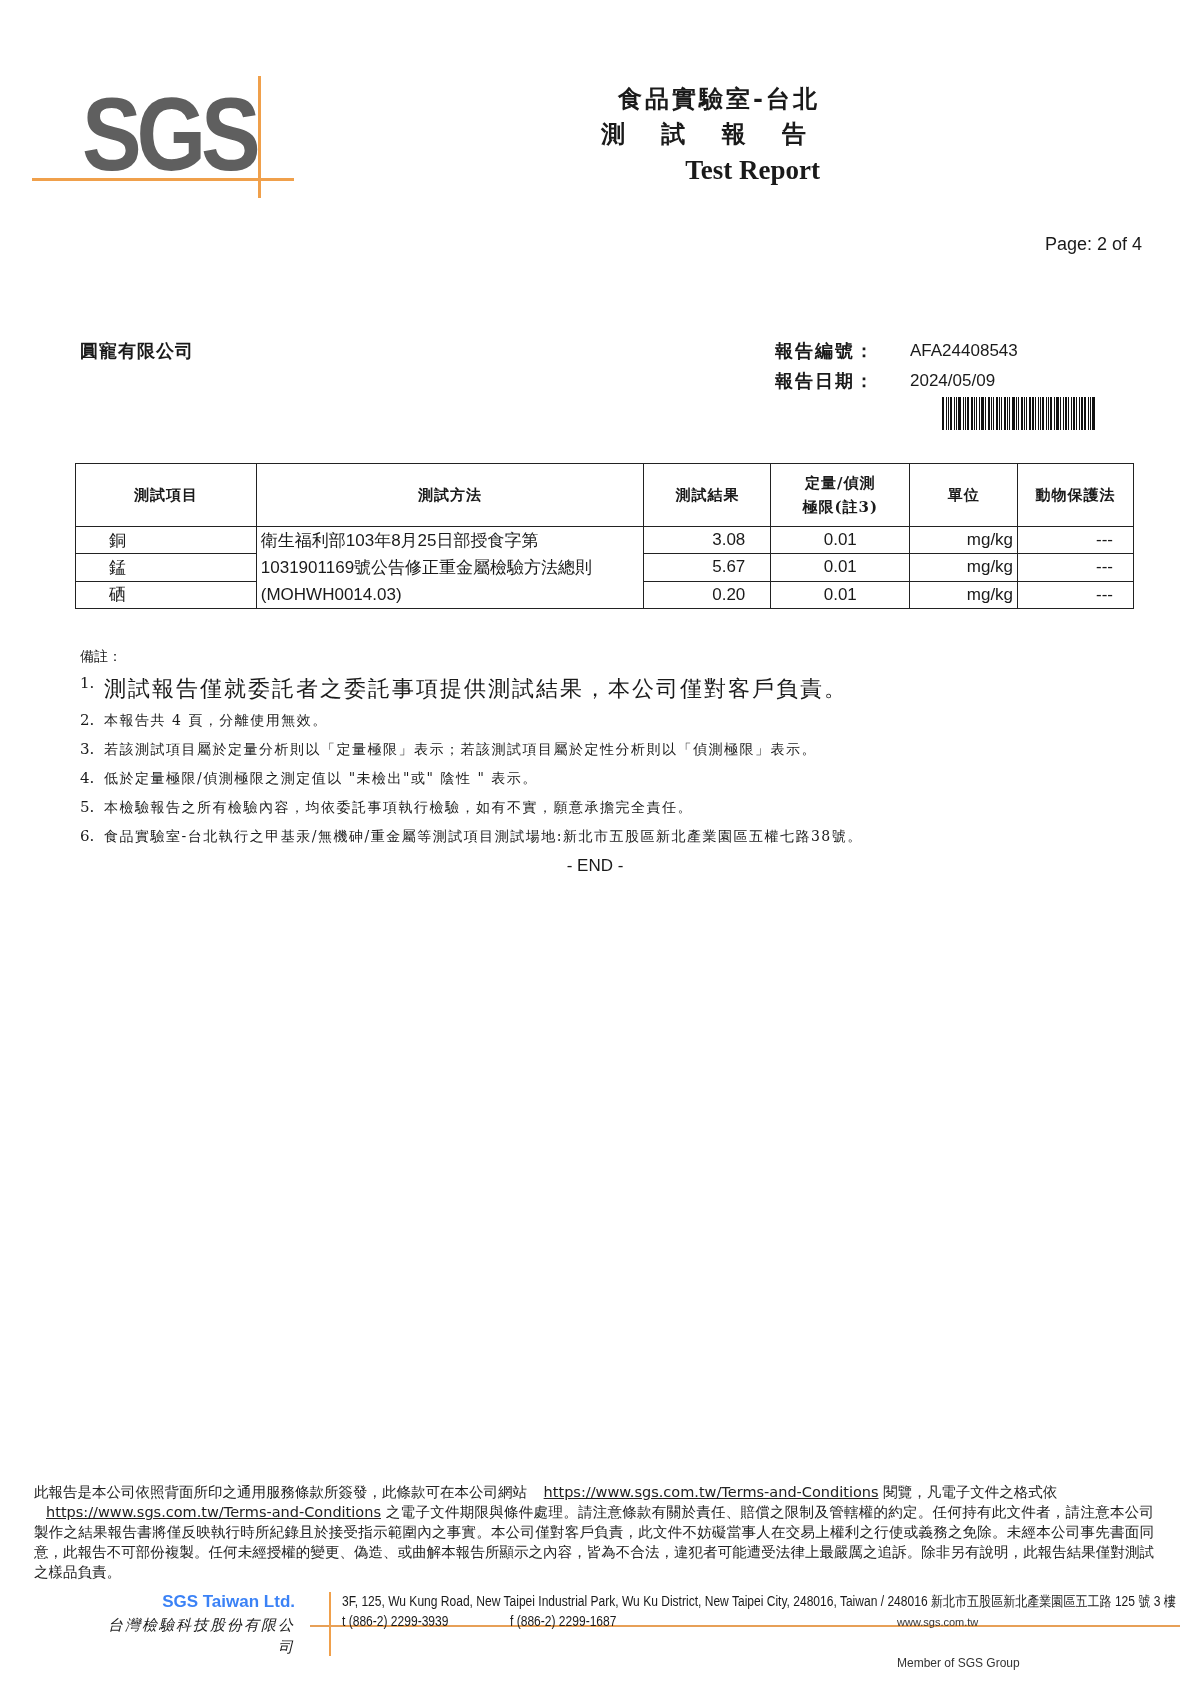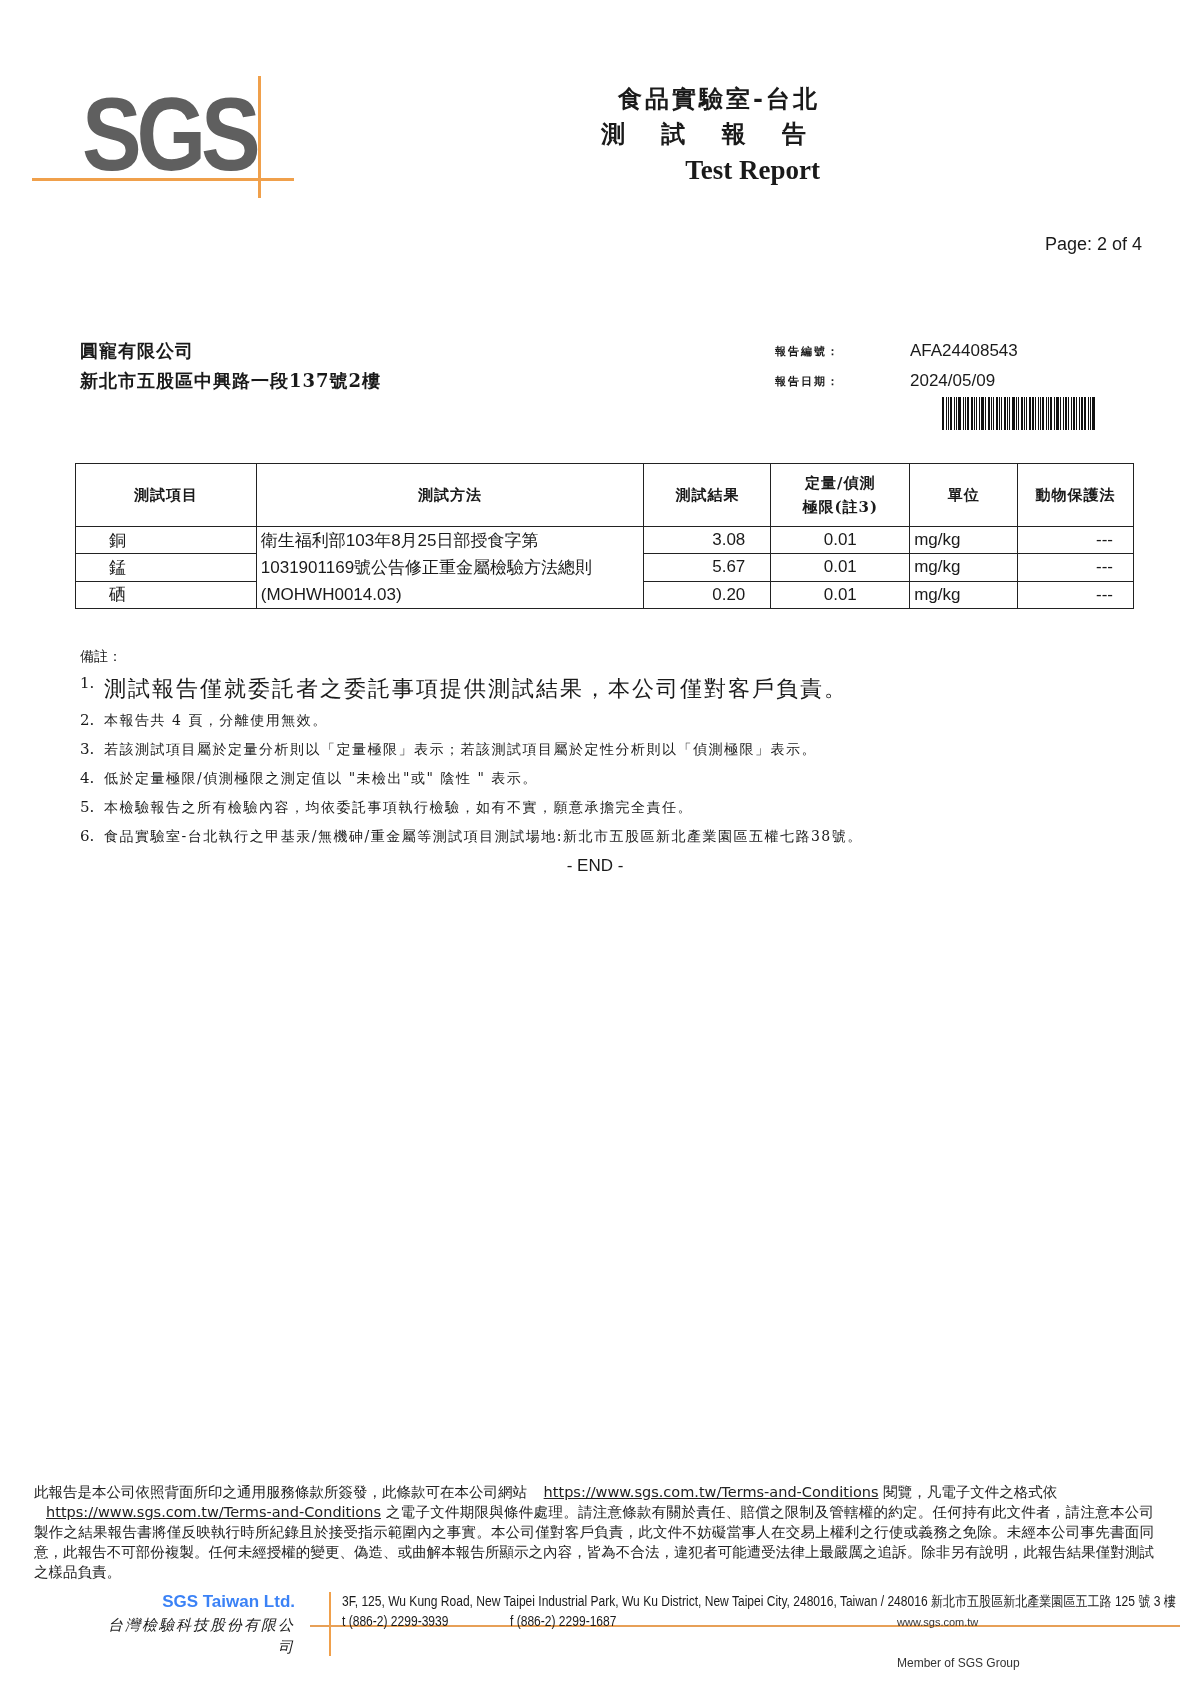--- a/index.html
+++ b/index.html
@@ -22,36 +22,36 @@
     .title-en2 { font-family: "Liberation Serif", serif; font-size: 27px; font-weight: 700; line-height: 36px; }
 
     .page-num { right: 48px; top: 234px; font-family: "Liberation Sans", sans-serif; font-size: 18px; }
 
     
     .client { left: 80px; top: 336px; font-family: "DejaVu Serif", serif; font-weight: 700; font-size: 18px; line-height: 30px; letter-spacing: 1px; }
 
     
     .meta { left: 775px; top: 336px; }
     .meta-row { display: flex; height: 30px; align-items: center; }
-    .meta-label { width: 135px; font-family: "DejaVu Serif", serif; font-weight: 700; font-size: 11px; letter-spacing: 2px; }
+    .meta-label { width: 135px; font-family: "DejaVu Serif", serif; font-weight: 700; font-size: 18px; letter-spacing: 2px; }
     .meta-value { font-family: "Liberation Sans", sans-serif; font-size: 17px; }
 
     .barcode { left: 942px; top: 397px; width: 162px; height: 33px; display: flex; align-items: stretch; }
     .barcode span { display: block; height: 100%; background: #111; }
 
     
     table.results { position: absolute; left: 75px; top: 463px; width: 1059px; border-collapse: collapse; }
     table.results td, table.results th { border: 1.5px solid #222; }
     table.results th { height: 63px; font-family: "DejaVu Serif", serif; font-weight: 700; font-size: 15px; letter-spacing: 1px; line-height: 24px; }
     table.results td { height: 27px; font-family: "Liberation Sans", sans-serif; font-size: 17px; padding: 0 4px; }
     .c-item { width: 181px; padding-left: 33px !important; }
     .c-method { width: 388px; vertical-align: top; line-height: 27px; }
     .c-result { width: 127px; text-align: right; padding-right: 25px !important; }
     .c-limit { width: 139px; text-align: center; }
-    .c-unit { width: 108px; text-align: left; }
+    .c-unit { width: 108px; text-align: right; }
     .c-law { width: 116px; text-align: right; padding-right: 20px !important; }
 
     
     .notes { left: 80px; top: 646px; width: 1060px; font-family: "DejaVu Serif", serif; }
     .notes-title { font-size: 14px; line-height: 20px; margin-bottom: 6px; }
     .note { font-size: 14px; line-height: 29px; letter-spacing: 1.5px; }
     .note.big { font-size: 22px; line-height: 34px; letter-spacing: 2px; }
     .note .num { display: inline-block; width: 24px; font-size: 15px; letter-spacing: 0; }
     .note.big .num { vertical-align: top; font-size: 15px; line-height: 22px; }
     .end { left: 0; width: 1190px; top: 856px; text-align: center; font-family: "Liberation Sans", sans-serif; font-size: 17px; }
@@ -83,21 +83,20 @@
 <div class="abs title-block">
   <div class="title-cn1">食品實驗室-台北</div>
   <div class="title-cn2">測 試 報 告</div>
   <div class="title-en2">Test Report</div>
 </div>
 
 <div class="abs page-num">Page: 2 of 4</div>
 
 <div class="abs client">
   <div>圓寵有限公司</div>
-  <div>新北市五股區中興路一段137號2樓</div>
 </div>
 
 <div class="abs meta">
   <div class="meta-row">
     <span class="meta-label">報告編號：</span>
     <span class="meta-value">AFA24408543</span>
   </div>
   <div class="meta-row">
     <span class="meta-label">報告日期：</span>
     <span class="meta-value">2024/05/09</span>

